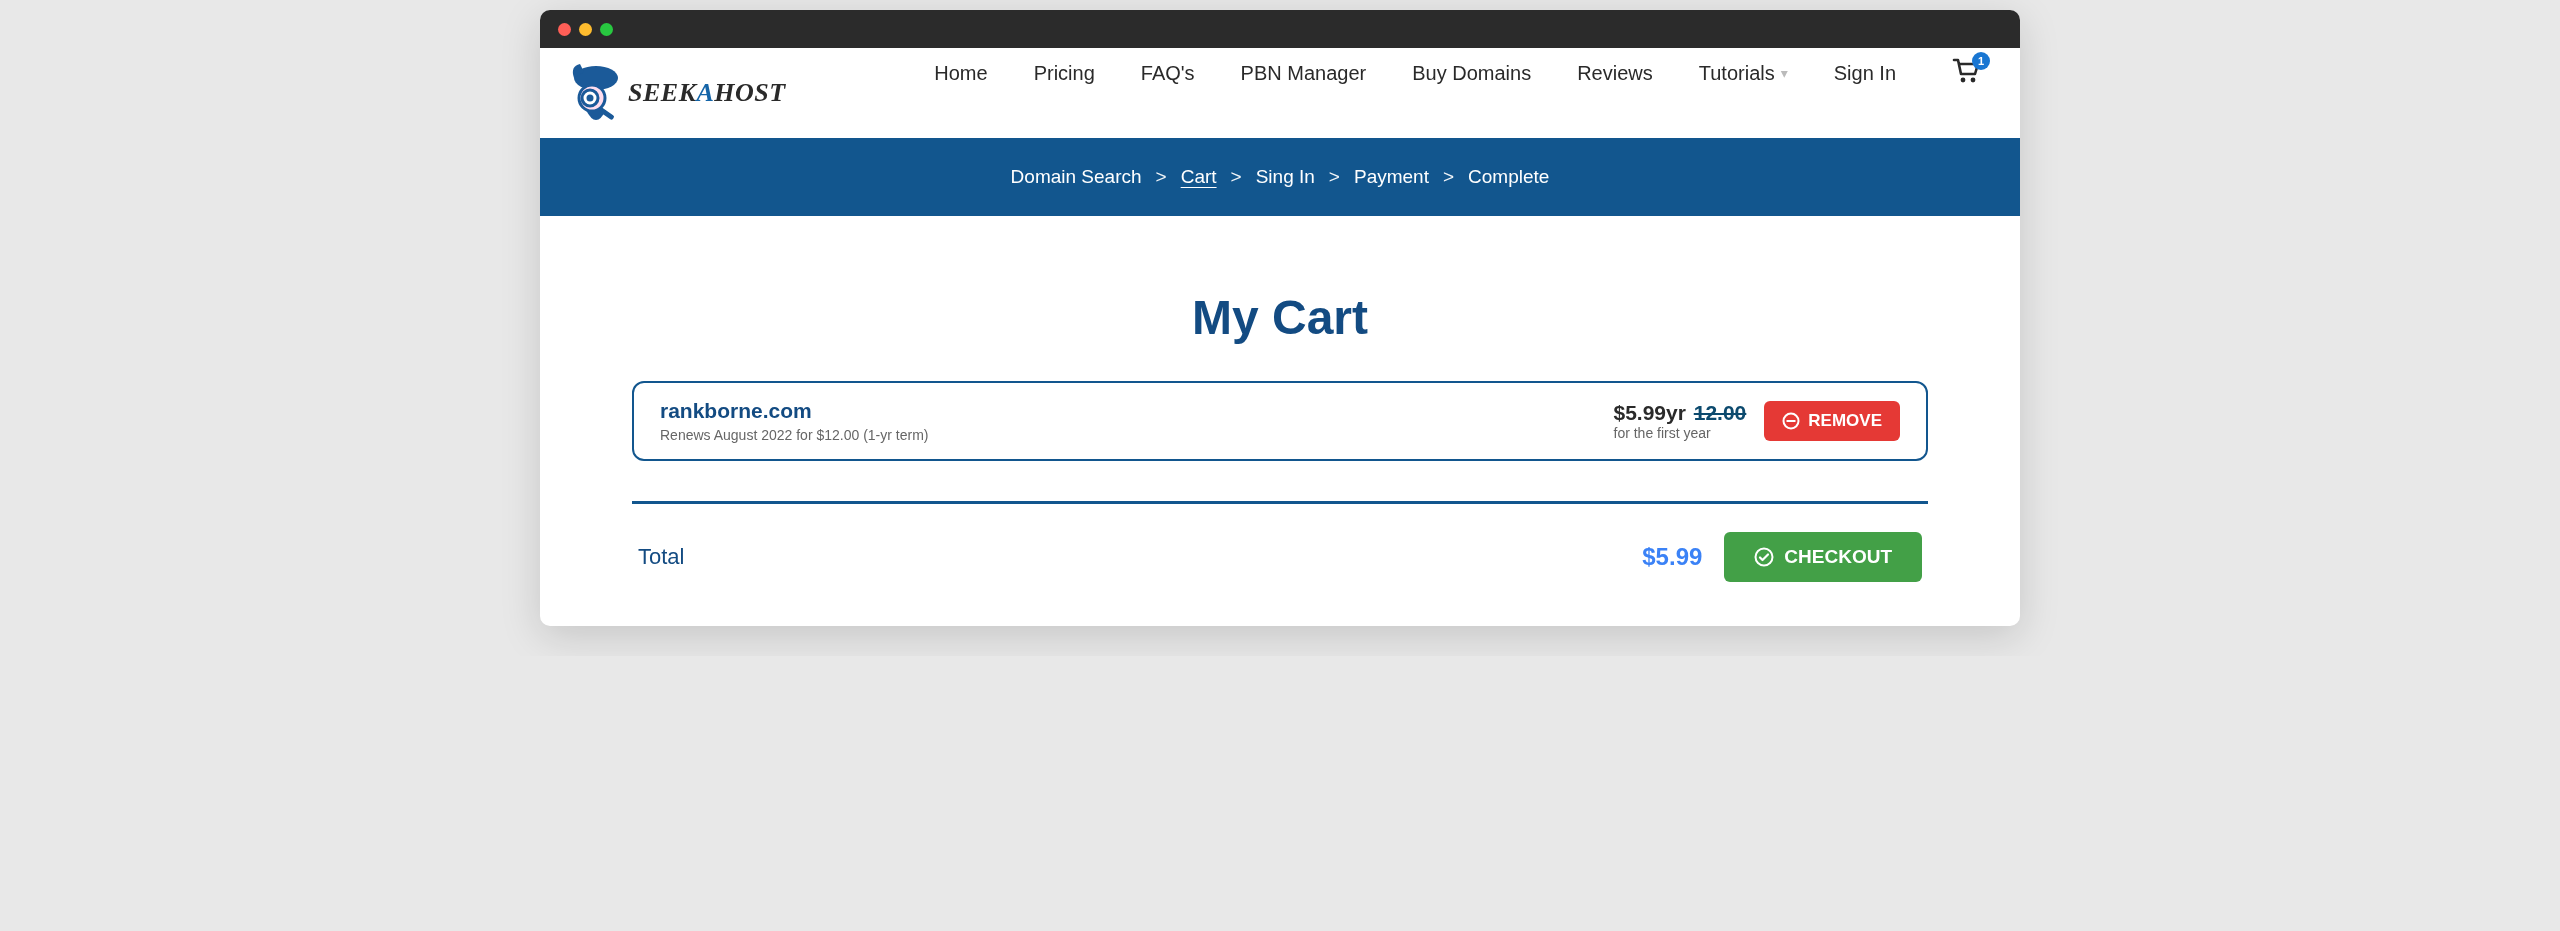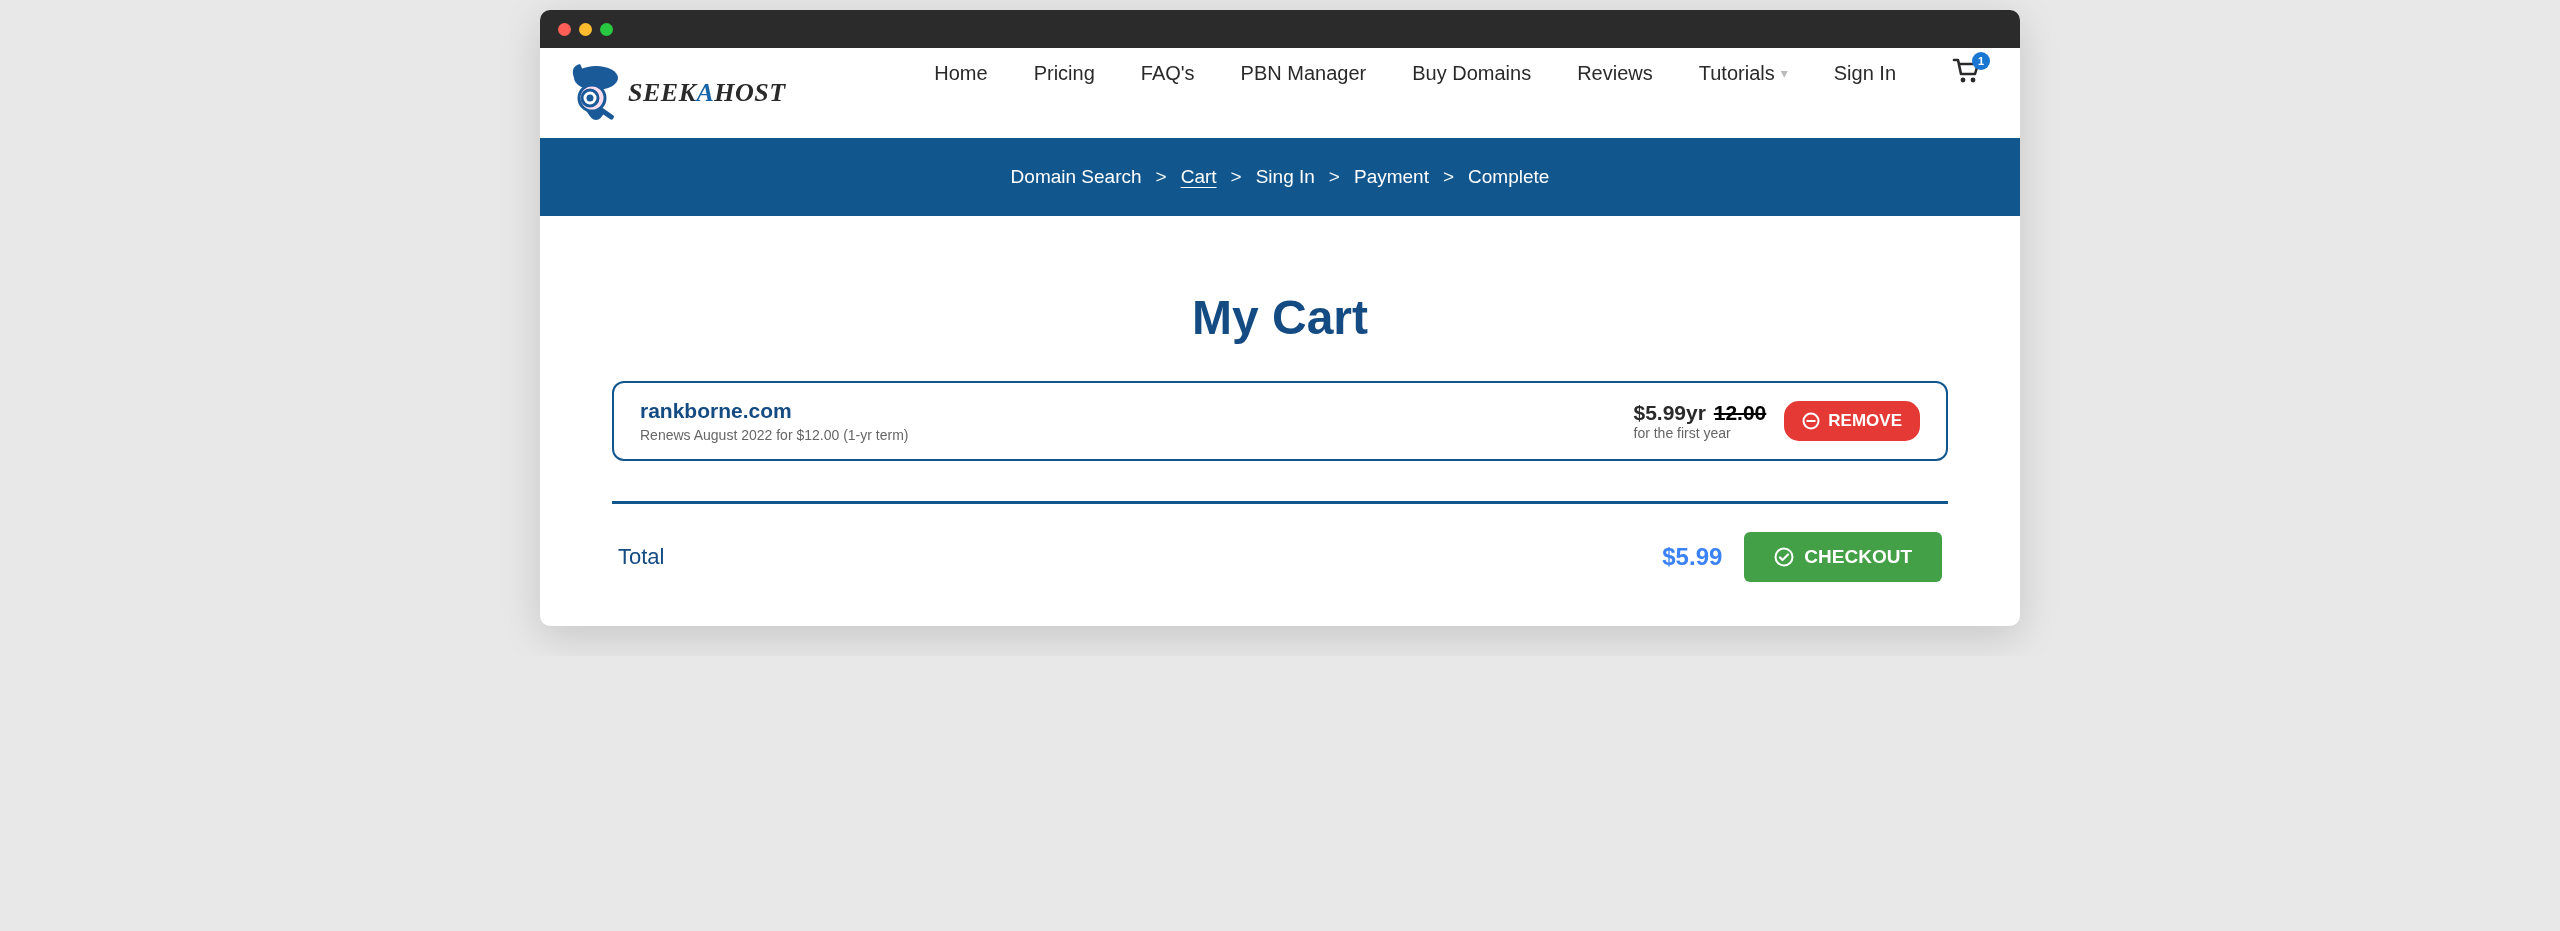--- a/index.html
+++ b/index.html
@@ -92,21 +92,21 @@
     .breadcrumb-bar .sep { opacity: 0.95; }
     .page-title {
       text-align: center;
       font-size: 48px;
       color: #134B82;
       padding: 38px 12px 36px;
       font-weight: 600;
       margin-top: 36px;
     }
     .content {
-      padding: 0 72px 40px;
+      padding: 0 92px 40px;
     }
     .cart-item {
       border: 2px solid #12568E;
       border-radius: 12px;
       padding: 16px 26px;
       display: flex;
       align-items: center;
       justify-content: space-between;
       gap: 20px;
     }
@@ -120,27 +120,27 @@
       color: #666;
       font-size: 14px;
     }
     .item-right {
       display: flex;
       align-items: center;
       gap: 18px;
     }
     .price-block { text-align: left; }
     .price-line { font-size: 21px; font-weight: 700; color: #2a2a2a; }
-    .price-line .strike { text-decoration: line-through; font-weight: 600; color: #000000; margin-left: 2px; }
+    .price-line .strike { text-decoration: line-through; font-weight: 600; color: #0c4a6e; margin-left: 2px; }
     .price-sub { font-size: 14px; color: #666; }
     .btn-remove {
       background: #E53935;
       color: #fff;
       border: none;
-      border-radius: 15px;
+      border-radius: 6px;
       padding: 10px 18px;
       font-size: 17px;
       font-weight: 700;
       display: flex; align-items: center; gap: 8px;
       cursor: pointer;
     }
     .hr {
       height: 3px;
       background: #12568E;
       margin: 40px 0 28px;

